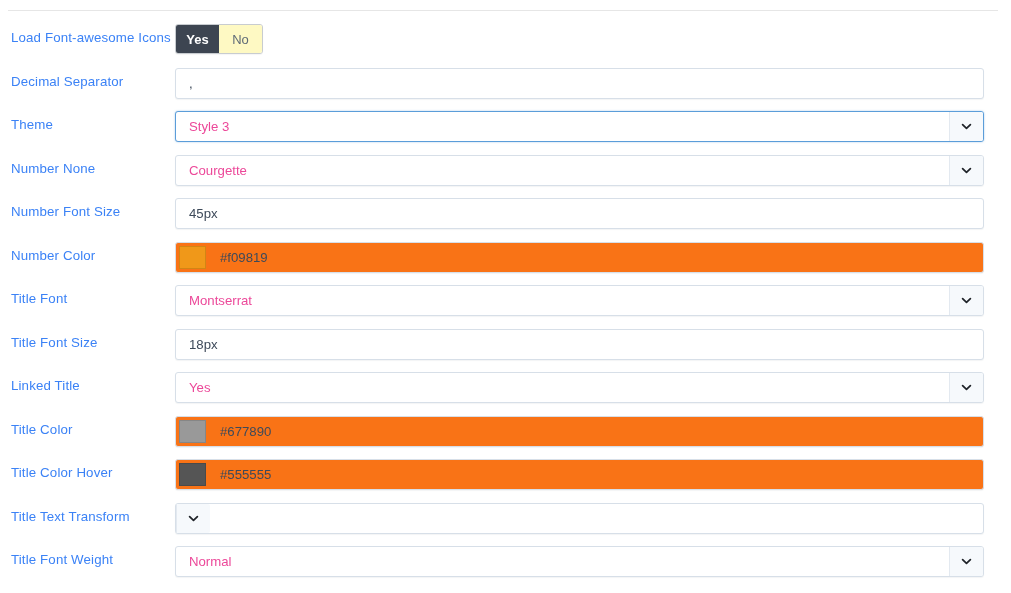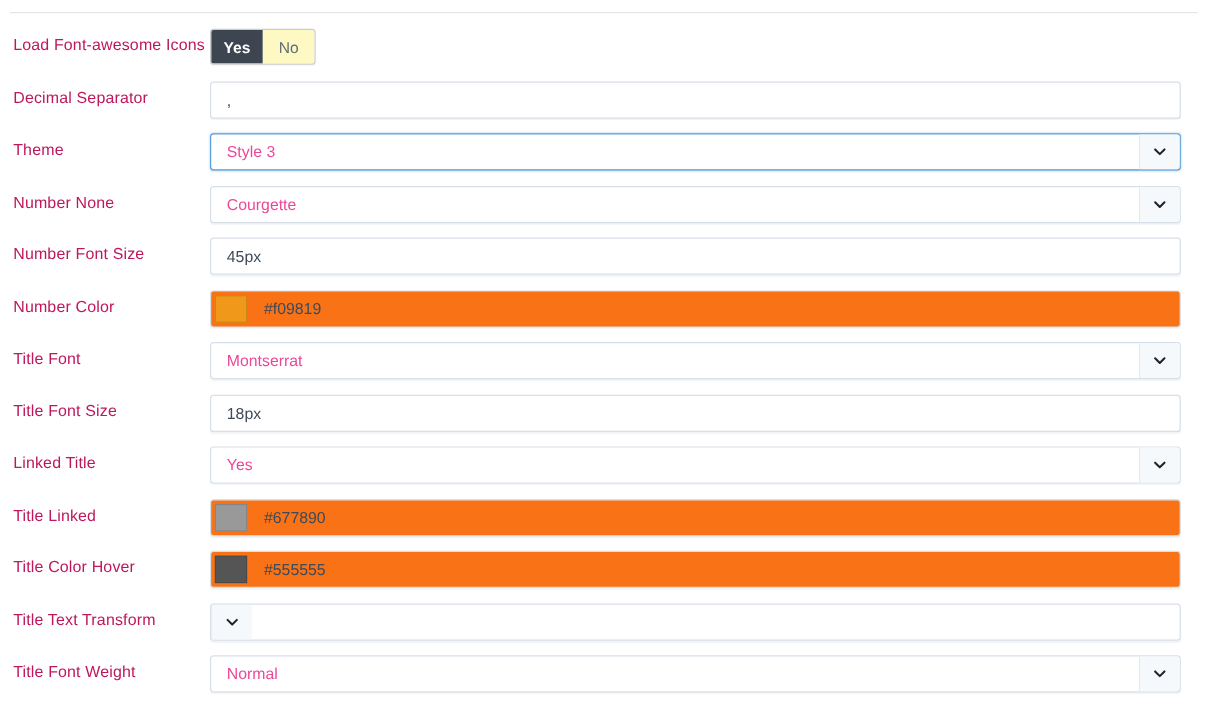--- a/index.html
+++ b/index.html
@@ -39,21 +39,21 @@
     position: relative;
     height: 43.5px;
     width: 1011px;
   }
   .row-label {
     position: absolute;
     left: 11px;
     top: 11px;
     font-size: 13.3px;
     line-height: 16px;
-    color: #be185d;
+    color: #3b82f6;
     letter-spacing: 0.01em;
     white-space: nowrap;
   }
   .field-wrap {
     position: absolute;
     left: 175px;
     top: 5px;
     width: 809px;
   }
 
@@ -253,21 +253,21 @@
             <div class="select-value">Yes</div>
             <div class="select-arrow">
               <svg width="13" height="13" viewBox="0 0 16 16" aria-hidden="true">
                 <path d="M3.2 5.6 L8 10.4 L12.8 5.6" fill="none" stroke="#1f2329" stroke-width="2.1" stroke-linecap="round" stroke-linejoin="round"></path>
               </svg>
             </div>
           </div>
         </div>
       </div>
       <div class="form-row">
-        <div class="row-label">Title Linked</div>
+        <div class="row-label">Title Color</div>
         <div class="field-wrap">
           <div class="color-box">
             <div class="color-swatch" style="background: rgb(153, 153, 153);"></div>
             <div class="color-text">#677890</div>
           </div>
         </div>
       </div>
       <div class="form-row">
         <div class="row-label">Title Color Hover</div>
         <div class="field-wrap">

